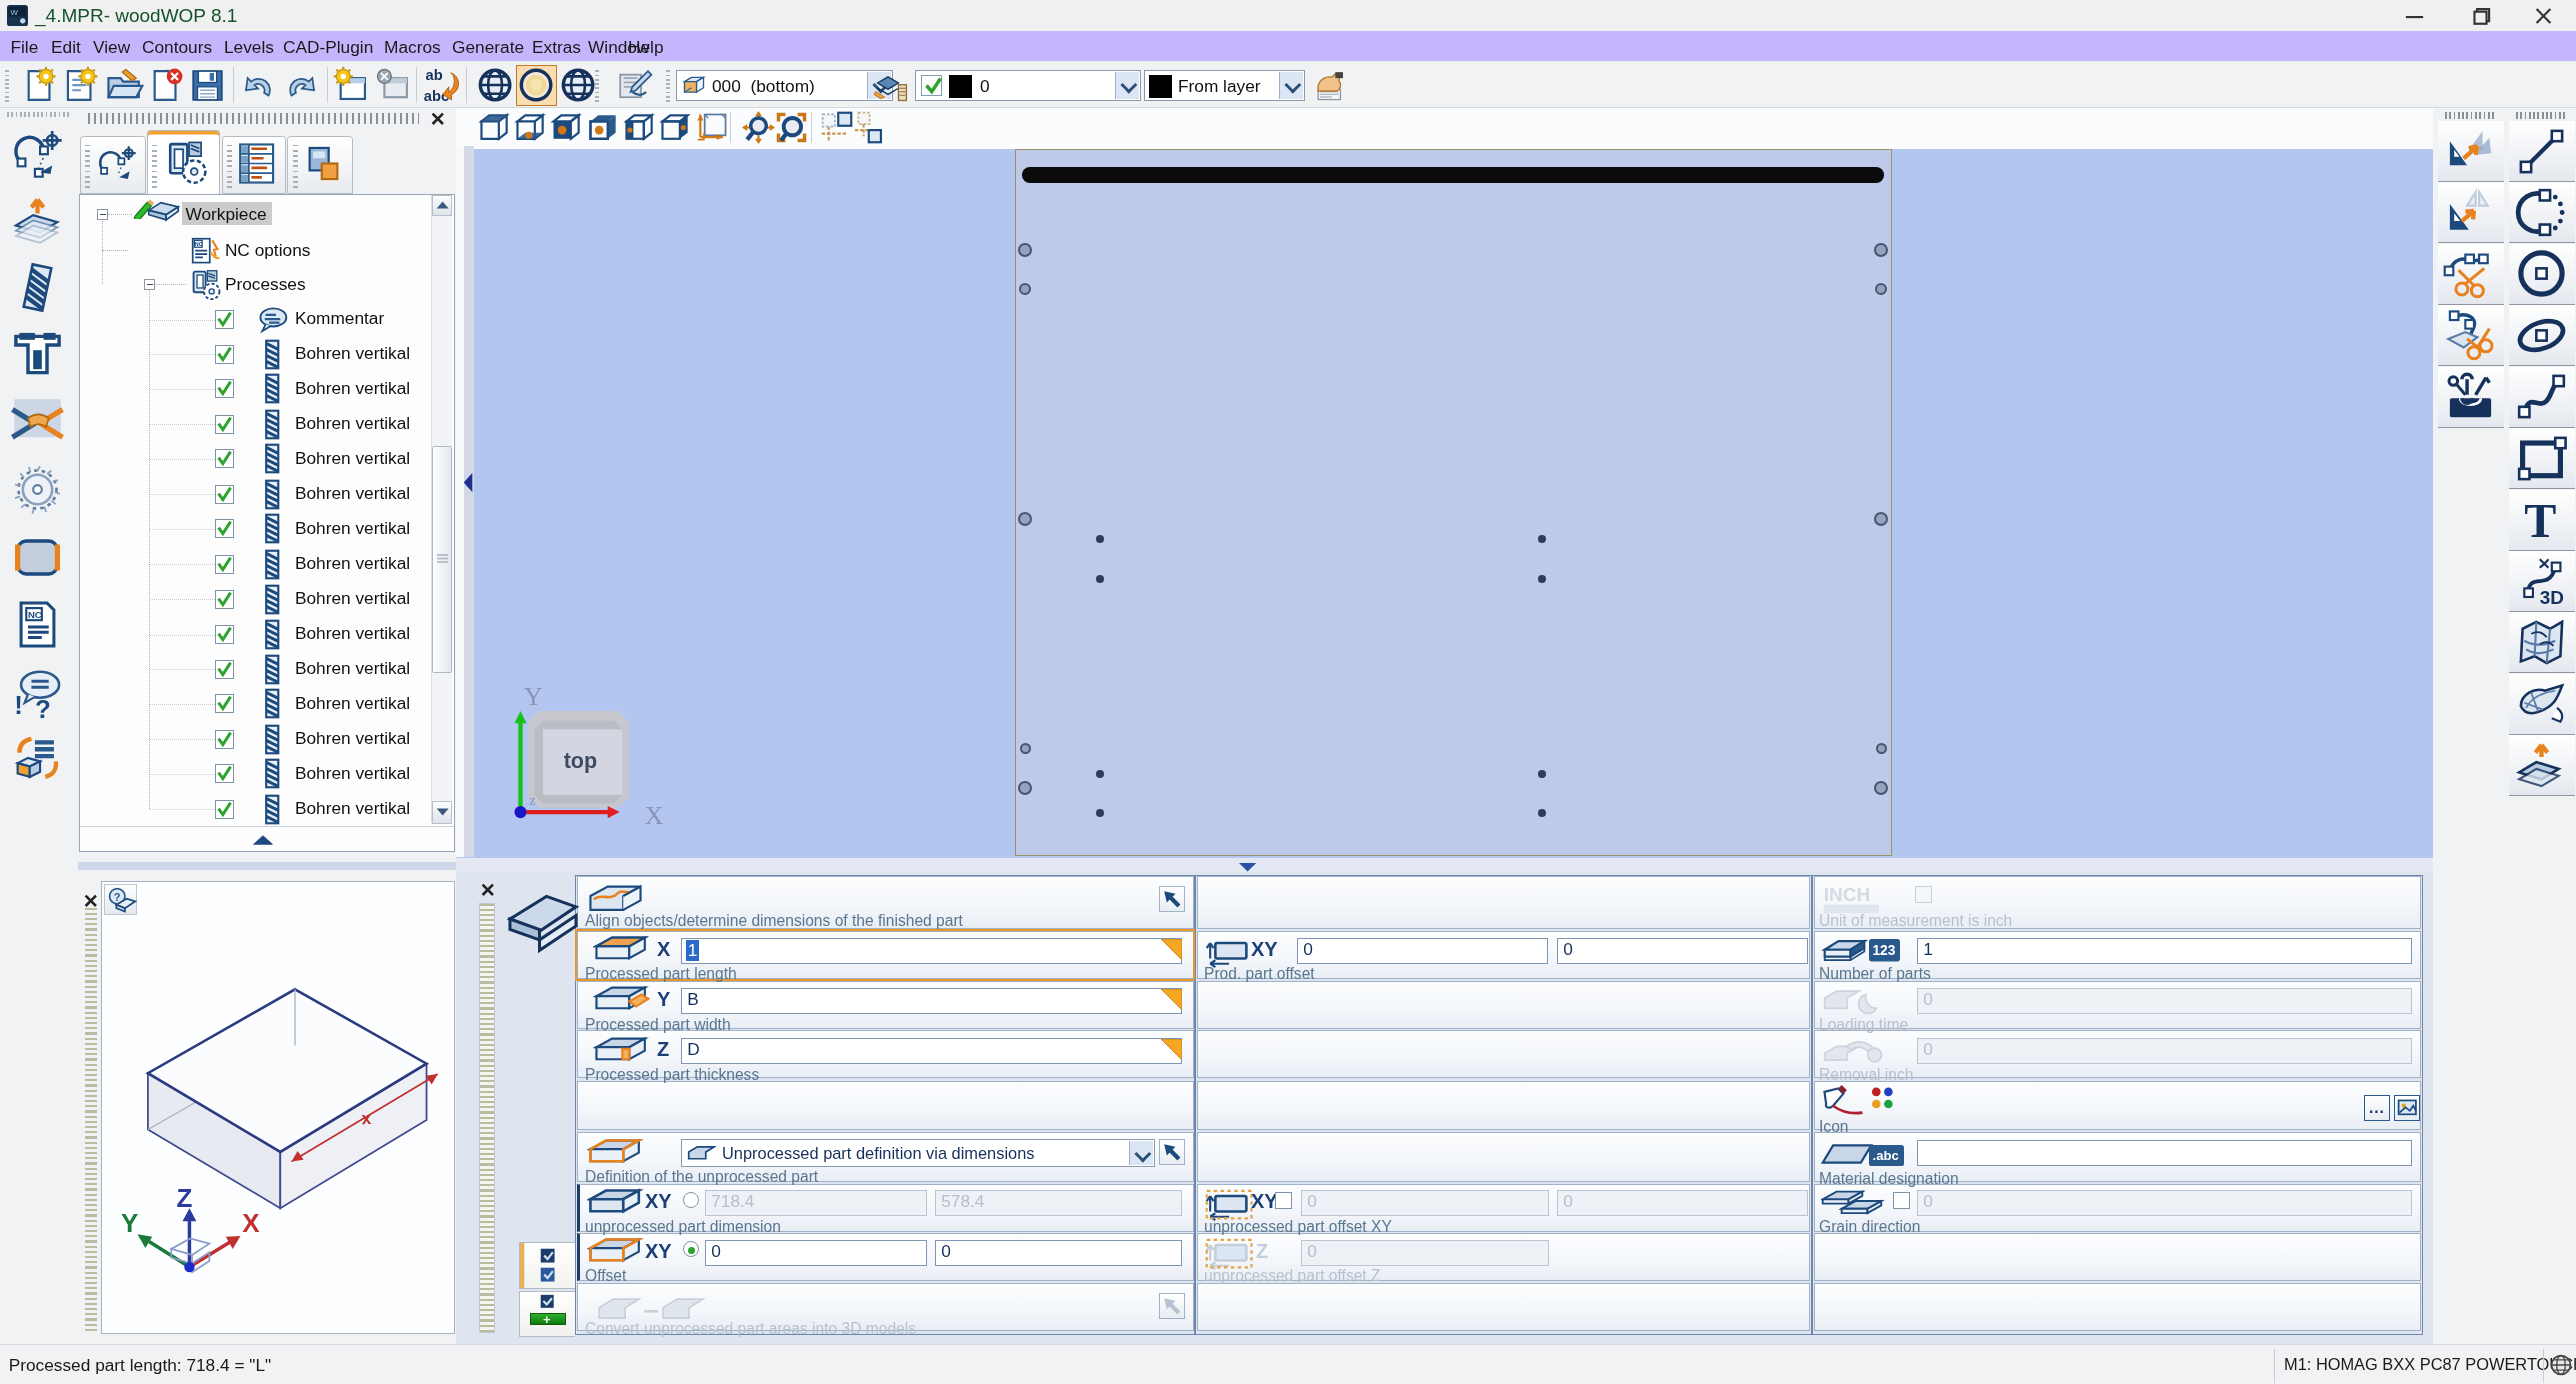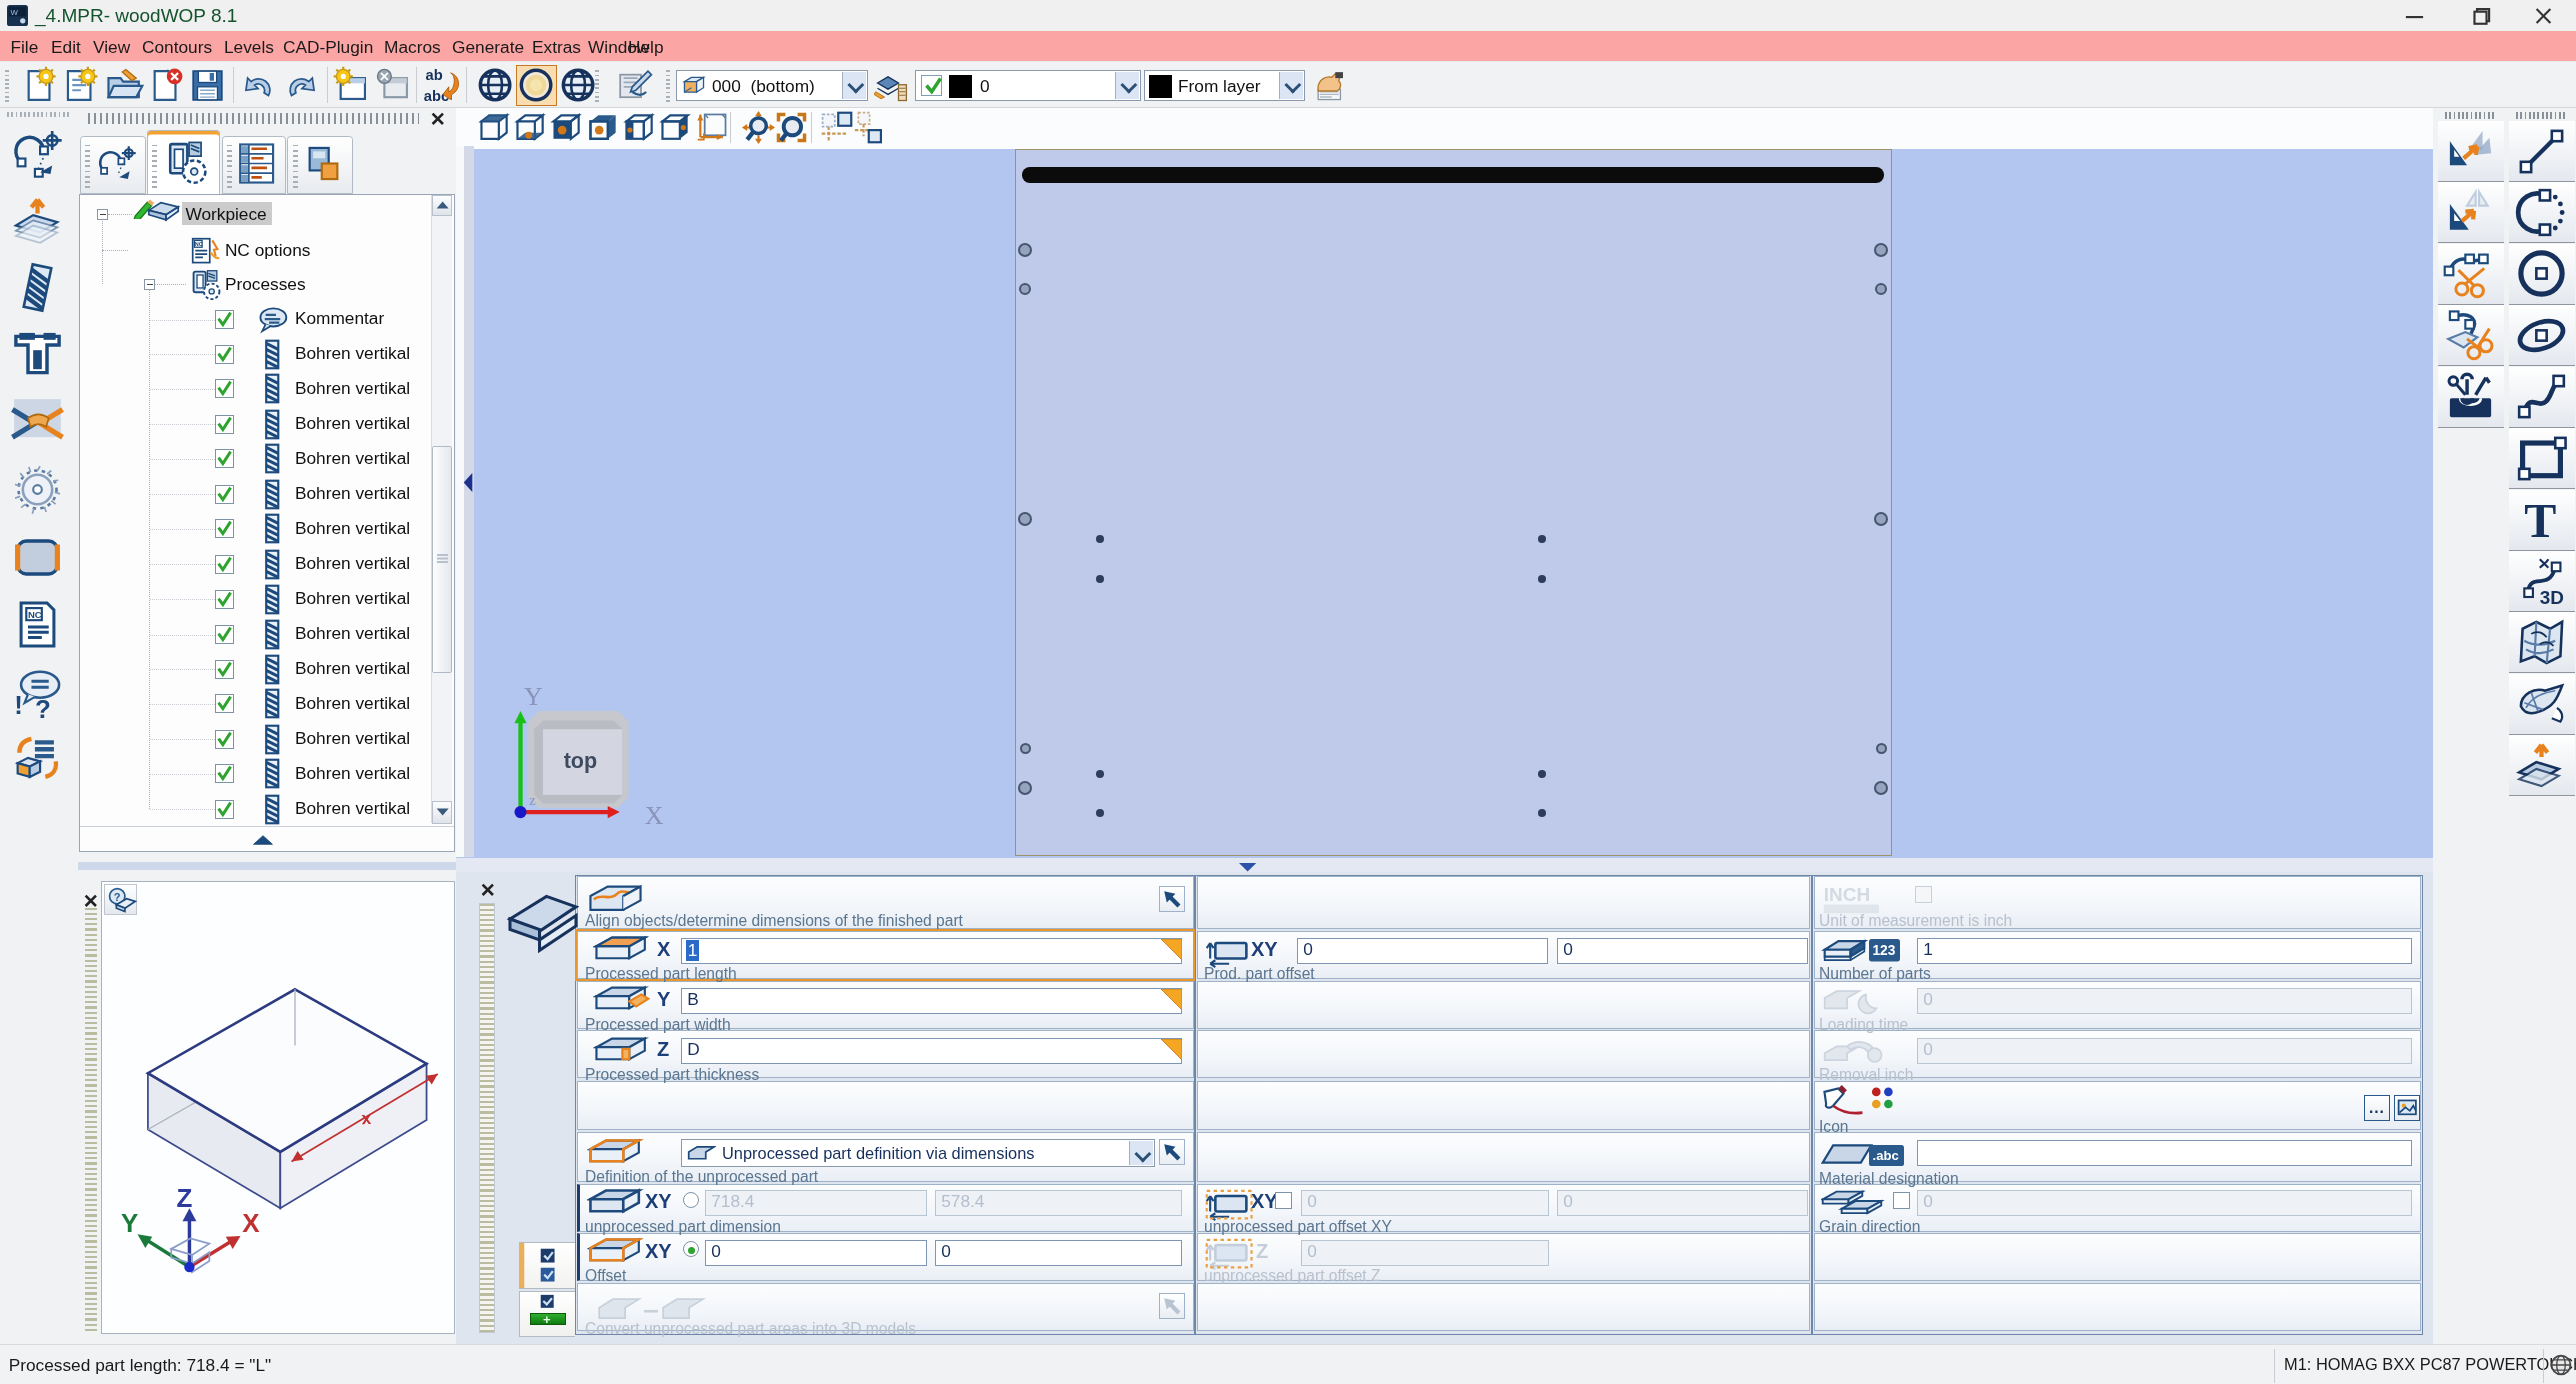--- a/index.html
+++ b/index.html
@@ -1,21 +1,21 @@
 <!DOCTYPE html>
 <html style="font-size:14px"><head><meta charset="utf-8">
 <style>
 * { margin:0; padding:0; box-sizing:border-box; }
 html,body { width:2576px; height:1384px; overflow:hidden; font-family:"Liberation Sans", sans-serif; }
 body { position:relative; background:#f1f2f4; }
 .abs { position:absolute; }
 
 #titlebar { left:0; top:0; width:2576px; height:31px; background:#f0f0f0; }
 #titlebar .txt { left:35px; top:5.2px; font-size:19px; color:#14532d; }
-#menubar { left:0; top:31px; width:2576px; height:31px; background:#fca5a5; border-bottom:0.9px solid #e8eaec; }
+#menubar { left:0; top:31px; width:2576px; height:31px; background:#c4b5fd; border-bottom:0.9px solid #e8eaec; }
 #menubar span { position:absolute; top:6px; font-size:17.3px; color:#1a1a1a; }
 #toolbar1 { left:0; top:62px; width:2576px; height:46px; background:#f1f2f4; border-bottom:0.9px solid #d4d8dd; }
 #statusbar { left:0; top:1344px; width:2576px; height:41px; background:#f1f2f4; border-top:0.9px solid #d8dade; font-size:18px; color:#1a1a1a; }
 .tbtn { position:absolute; width:39px; height:39px; }
 .sep-v { position:absolute; width:0.9px; background:#c9cdd3; }
 .combo { position:absolute; background:#fff; border:0.9px solid #8a9aac; }
 .combo .arr { position:absolute; right:0.9px; top:0.9px; bottom:0.9px; width:24px; background:#dbe5f4; border-left:0.9px solid #9fb0c4; }
 .combo .arr:after { content:""; position:absolute; left:7px; top:7px; width:8.7px; height:8.7px; border-right:3.5px solid #2b5076; border-bottom:3.5px solid #2b5076; transform:rotate(45deg); }
 
 #lefttb { left:0; top:108px; width:78px; height:1236px; background:#f1f2f4; }
@@ -171,21 +171,21 @@
       <path d="M5 22 h34 M8 12 h28 M8 32 h28" stroke="#16325c" stroke-width="3" fill="none"></path>
     </svg>
  <div class="abs" style="left:595px;top:7px;width:4.3px;height:33px;background:repeating-linear-gradient(0deg,#aab0b8 0 1.7px,transparent 1.7px 4.3px)"></div>
  <svg class="tbtn" style="left:615px;top:3.5px" viewBox="0 0 45 45">
       <rect x="6" y="10" width="24" height="26" fill="#e4e8ee" stroke="#8a96a4" stroke-width="2"></rect>
       <path d="M10 14 h16 M10 19 h16 M10 24 h10" stroke="#9aa8b8" stroke-width="2"></path>
       <path d="M38 6 l4 4 -18 18 -6 2 2 -6 z" fill="#cdd9ea" stroke="#2a5a8c" stroke-width="2"></path>
       <path d="M20 30 c6 4 12 4 16 0" stroke="#2a5a8c" stroke-width="2.5" fill="none"></path>
     </svg>
  <div class="abs" style="left:666px;top:7px;width:4.3px;height:33px;background:repeating-linear-gradient(0deg,#aab0b8 0 1.7px,transparent 1.7px 4.3px)"></div>
- <div class="combo" style="left:676px;top:7.8px;width:192px;height:31px">
+ <div class="combo" style="left:676px;top:7.8px;width:217px;height:31px">
    <svg class="abs" style="left:3.5px;top:2.6px" width="26" height="26" viewBox="0 0 30 30">
         <path d="M4 10 l8 -5 h14 l-8 5 z" fill="#dce8f4" stroke="#2a5a8c" stroke-width="1.5"></path>
         <path d="M4 10 h14 v12 h-14 z" fill="#f0b060" stroke="#2a5a8c" stroke-width="1.5"></path>
         <path d="M18 10 l8 -5 v12 l-8 5 z" fill="#eef4fa" stroke="#2a5a8c" stroke-width="1.5"></path>
         <path d="M4 22 l8 -5" stroke="#2a5a8c" stroke-width="1.2"></path>
       </svg>
    <div class="abs" style="left:35px;top:5.2px;font-size:17.3px;color:#111">000&nbsp;&nbsp;(bottom)</div>
    <div class="arr"></div>
  </div>
  <svg class="abs" style="left:874px;top:7px" width="35" height="35" viewBox="0 0 40 40">

